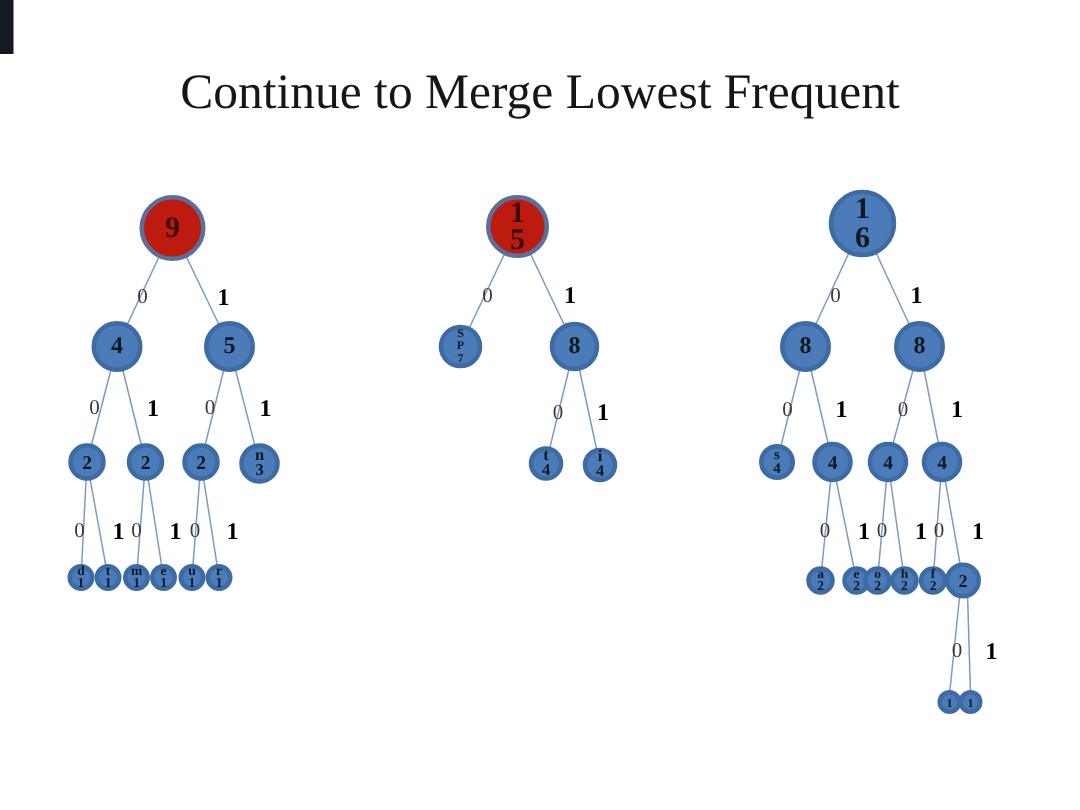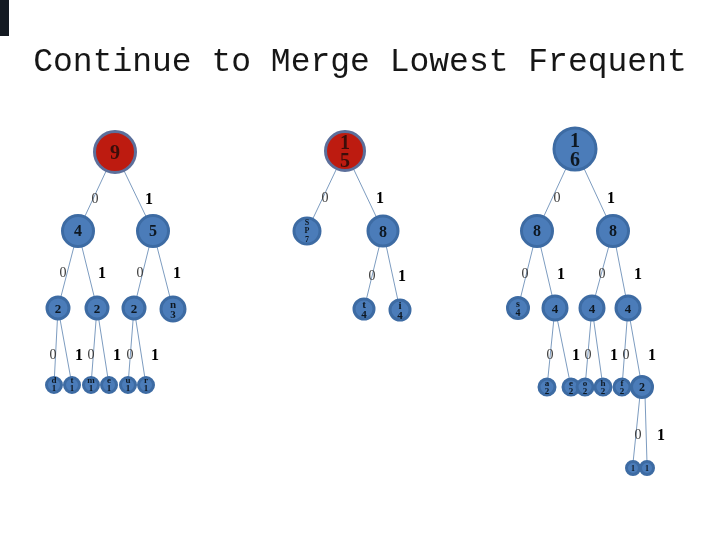--- a/index.html
+++ b/index.html
@@ -1,19 +1,19 @@
 <!DOCTYPE html>
 <html><head>
 <meta charset="utf-8">
 <style>
   html,body{margin:0;padding:0;background:#888;}
   .slide{position:relative;width:720px;height:540px;background:#ffffff;overflow:hidden;margin:0 auto;}
   .corner-mark{position:absolute;left:0;top:0;width:9px;height:36px;background:#141a22;}
   .title{position:absolute;left:0;top:44px;width:100%;text-align:center;
-         font-family:Liberation Mono, monospace;font-size:33px;font-weight:400;
+         font-family:Liberation Serif, serif;font-size:33px;font-weight:400;
          color:#161616;letter-spacing:0px;}
   svg.edges{position:absolute;left:0;top:0;}
   .node{position:absolute;border-radius:50%;background:#4b7cb9;border:3px solid #3d6ba3;
         box-sizing:border-box;display:flex;align-items:center;justify-content:center;
         transform:translate(-50%,-50%);
         font-family:"Liberation Serif",serif;font-weight:bold;color:#0e1822;
         white-space:pre-line;text-align:center;}
   .node.red{background:#bd1b10;border-color:#5c6f9b;color:#3c0e0a;}
   .bit{position:absolute;transform:translate(-50%,-50%);
        font-family:"Liberation Serif",serif;color:#000;}

